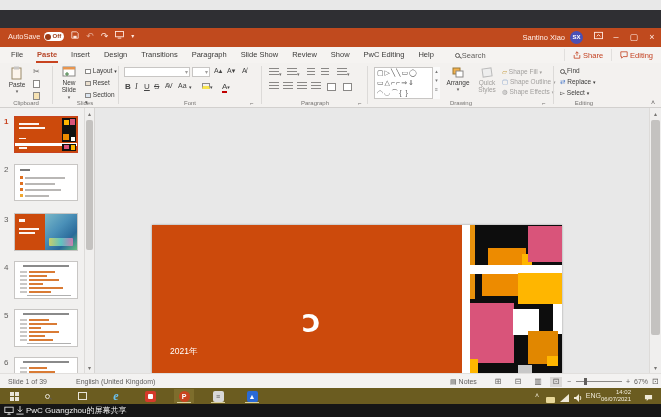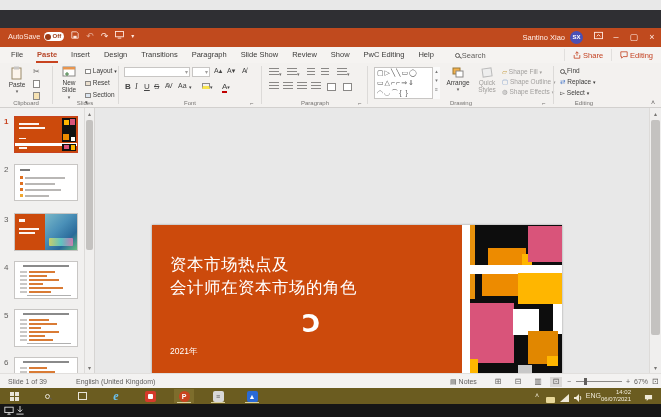--- a/index.html
+++ b/index.html
@@ -404,24 +404,20 @@
         <div class="varrow" style="top:2px;">▴</div>
         <div class="vthumb" style="top:12px; height:130px;"></div>
         <div class="varrow" style="bottom:2px;">▾</div>
       </div>
     </div>
 
     <div class="abs" id="slide">
       <div id="slide-main"></div>
       <div id="slide-footer"></div>
 
-      <div id="slide-title">
-        <div>资本市场热点及</div>
-        <div>会计师在资本市场的角色</div>
-      </div>
       <div id="spinner">Ɔ</div>
       <div id="slide-year">2021年</div>
 
       <div class="mband" style="left:318px; top:0; width:92px; height:40px;"></div>
       <div class="mt c-sliver" style="left:318px; top:0; width:5px; height:40px;"></div>
       <div class="mt c-tang" style="left:336px; top:23px; width:38px; height:17px;"></div>
       <div class="mt c-amber" style="left:370px; top:29px; width:10px; height:11px;"></div>
       <div class="mt c-rose" style="left:376px; top:1px; width:34px; height:36px;"></div>
 
       <div class="mband" style="left:318px; top:49px; width:92px; height:111px;"></div>
@@ -528,15 +524,16 @@
   </div>
 
   <div class="abs" id="banner">
     <svg class="bic" style="left:4px;" width="10" height="9" viewBox="0 0 12 10">
         <rect x="1" y="1" width="10" height="6.5" fill="none" stroke="#e8e8e8"></rect>
         <path d="M4 9.5h4M6 7.5v2" stroke="#e8e8e8"></path>
       </svg>
     <svg class="bic" style="left:16px;" width="8" height="9" viewBox="0 0 8 10">
         <path d="M4 0v6M1.5 4L4 6.5 6.5 4M0 9h8" stroke="#e8e8e8" fill="none"></path>
       </svg>
+    <div id="banner-text">PwC Guangzhou的屏幕共享</div>
   </div>
 
 </div>
 
 </body></html>

